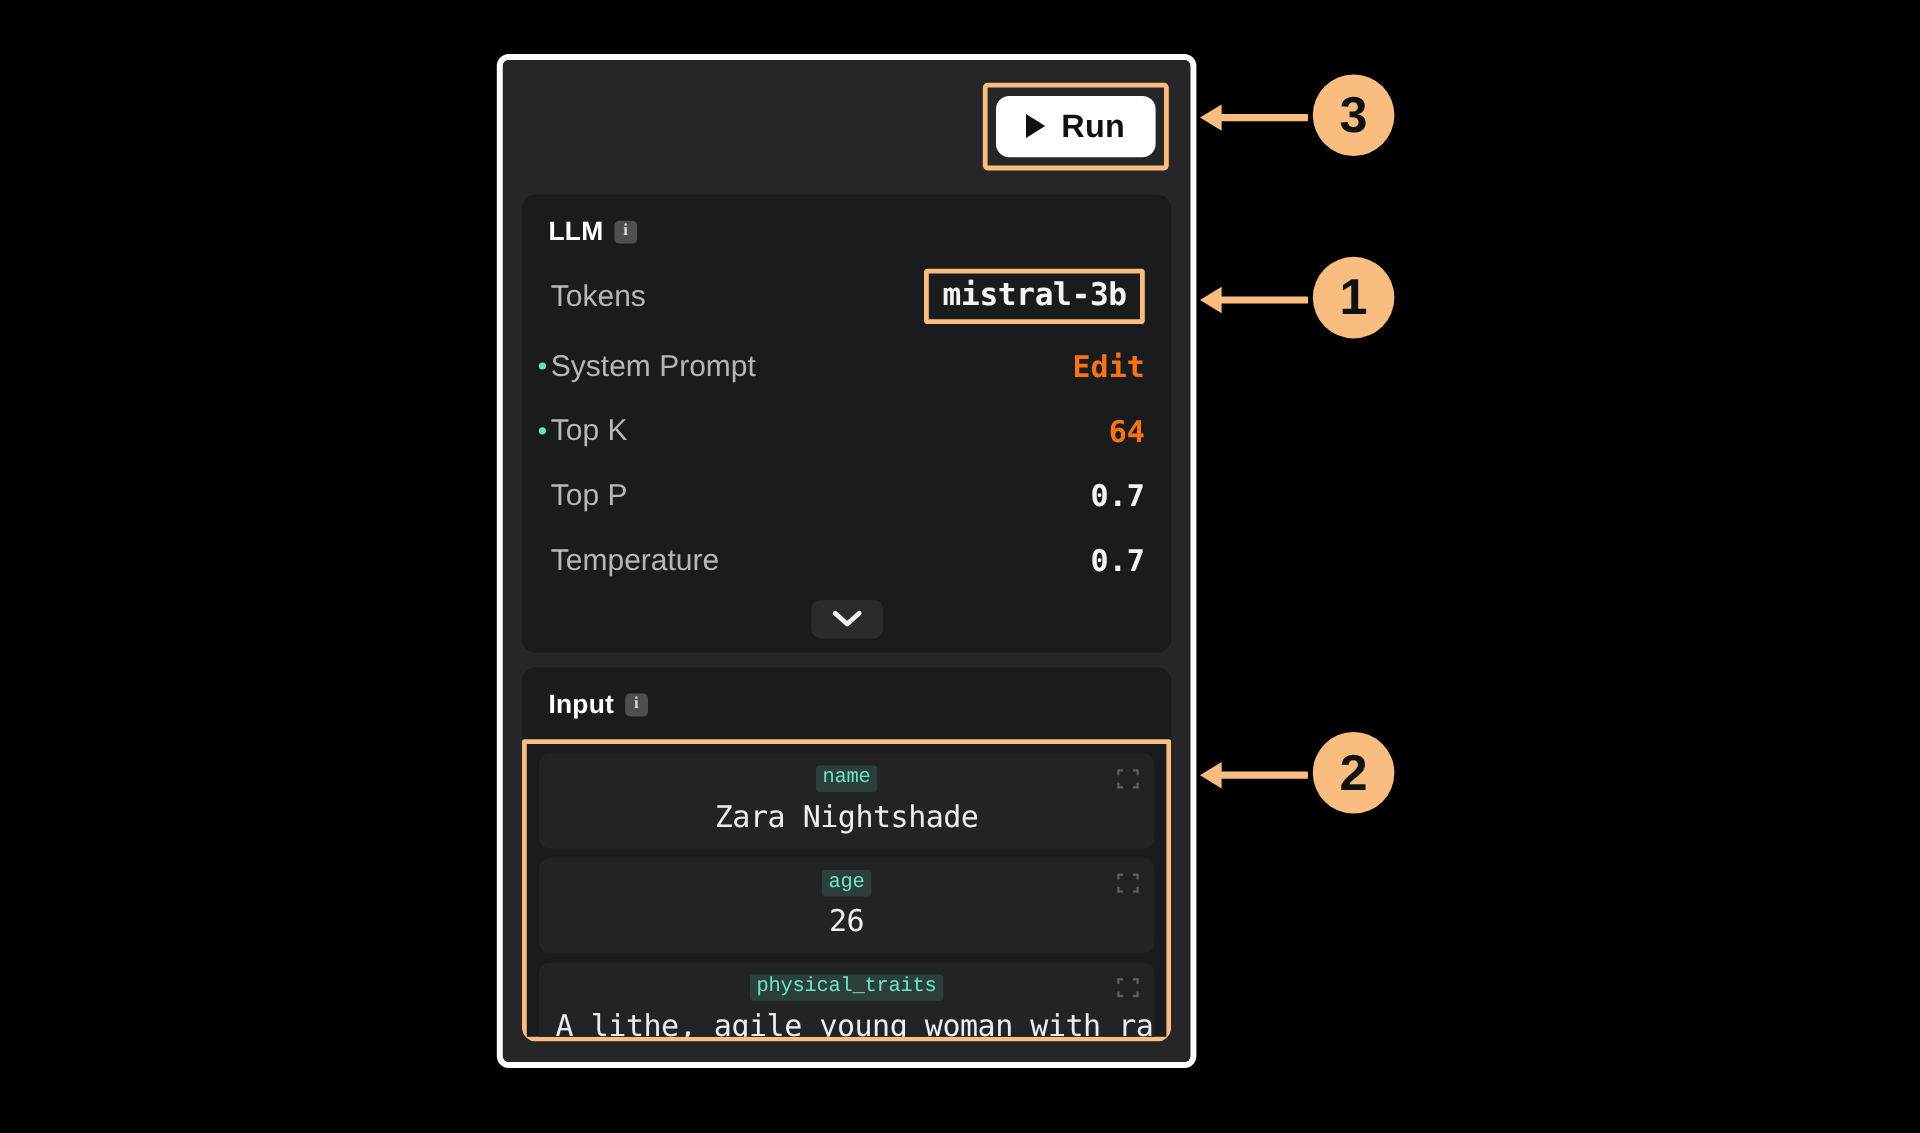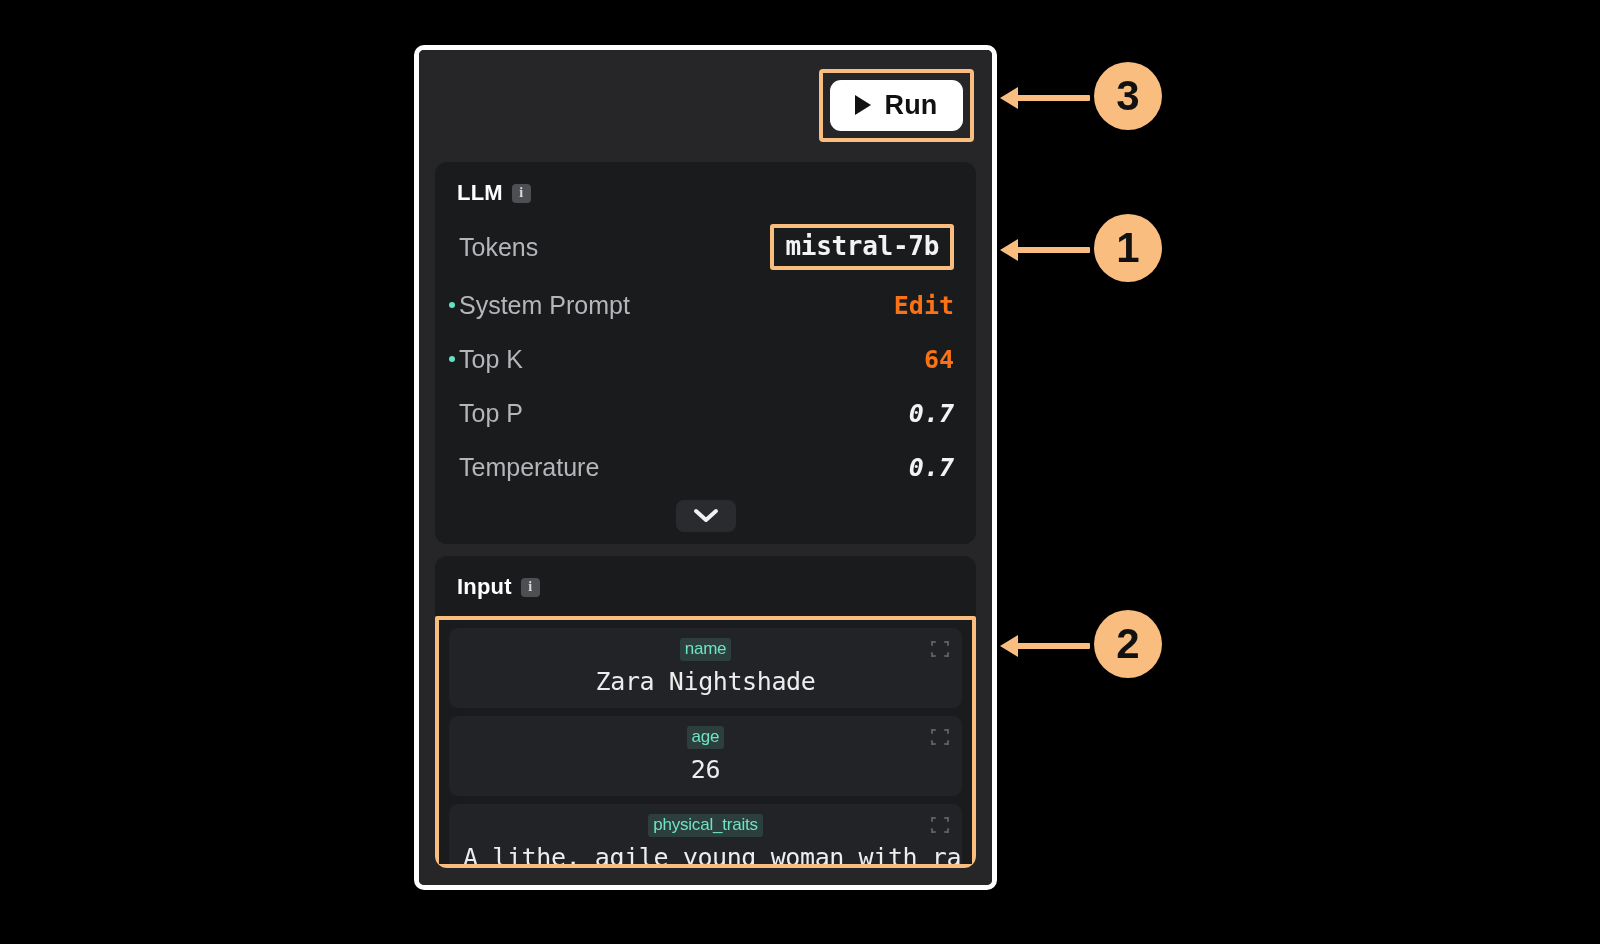--- a/index.html
+++ b/index.html
@@ -138,21 +138,21 @@
     margin-right: 4px;
     flex: none;
   }
   .bullet.hidden { background: transparent; }
   .param-value {
     font-family: "DejaVu Sans Mono", monospace;
     font-size: 25px;
     font-weight: 700;
   }
   .v-teal  { color: #f97316; }
-  .v-white { color: #f2f3f4; font-style: italic; }
+  .v-white { color: #f2f3f4; }
 
   #model-row { height: 62px; }
   #model-highlight {
     border: 4px solid #f8bd7f;
     border-radius: 3px;
     padding: 3px 11px 5px 11px;
   }
   #model-value {
     font-family: "DejaVu Sans Mono", monospace;
     font-size: 26px;
@@ -202,21 +202,21 @@
     background: #222326;
     border-radius: 9px;
     padding: 10px 14px 12px 14px;
     margin-bottom: 8px;
     overflow: hidden;
   }
   .kv-key {
     display: inline-block;
     background: #2c3f3c;
     color: #6fe3c6;
-    font-family: Liberation Sans, sans-serif;
+    font-family: Liberation Mono, monospace;
     font-size: 17px;
     font-weight: 400;
     padding: 1px 5px 2px 5px;
     border-radius: 3px;
     letter-spacing: -.2px;
   }
   .kv-val {
     margin-top: 6px;
     color: #eceded;
     font-family: "DejaVu Sans Mono", monospace;
@@ -291,21 +291,21 @@
           <span class="card-title-text">LLM</span>
           <span class="info-icon">i</span>
         </div>
 
         <div class="param-row" id="model-row">
           <span class="param-label">
             <span class="bullet hidden"></span>
             <span>Tokens</span>
           </span>
           <span id="model-highlight">
-            <span id="model-value">mistral-7b</span>
+            <span id="model-value">mistral-3b</span>
           </span>
         </div>
 
         <div class="param-row">
           <span class="param-label">
             <span class="bullet"></span>
             <span>System Prompt</span>
           </span>
           <span class="param-value v-teal">Edit</span>
         </div>

